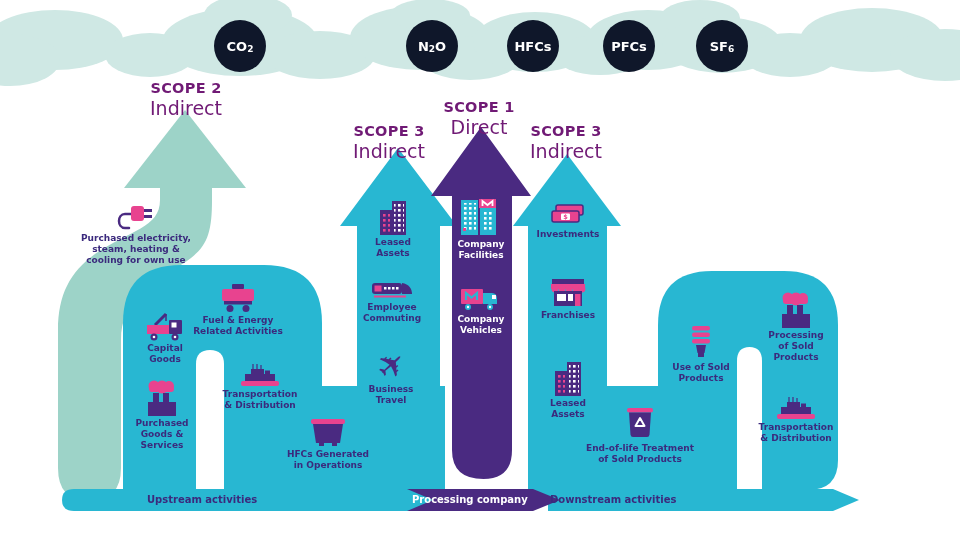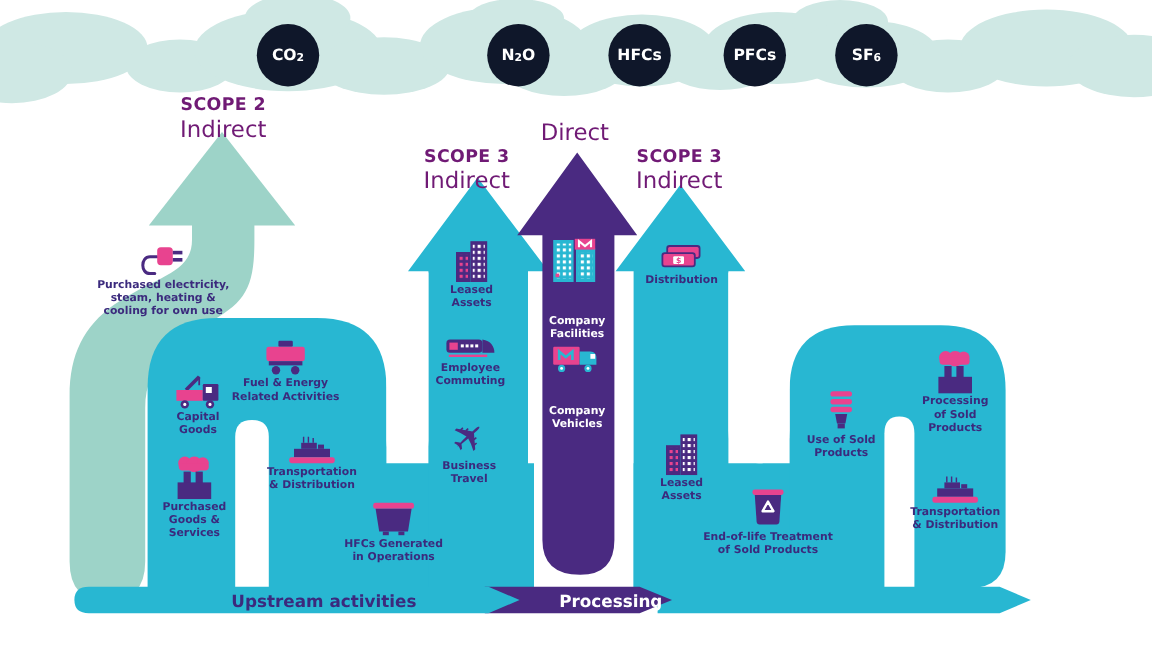--- a/index.html
+++ b/index.html
@@ -8,24 +8,24 @@
   #bg{position:absolute;left:0;top:0;}
   .gas{position:absolute;top:20px;width:52px;height:52px;border-radius:50%;
        background:#0f172a;color:#fff;font-weight:bold;font-size:13px;
        display:flex;align-items:center;justify-content:center;z-index:3;}
   .gas sub{font-size:9px;margin-top:6px;}
   .scope{position:absolute;width:130px;text-align:center;z-index:3;color:#701a75;}
   .scope .t{font-weight:bold;font-size:14.5px;letter-spacing:.3px;}
   .scope .s{font-size:19px;margin-top:1px;}
   .item{position:absolute;display:flex;flex-direction:column;align-items:center;gap:2px;z-index:3;}
   .lbl{font-size:9px;font-weight:bold;line-height:1.22;color:#3b2a7d;text-align:center;white-space:pre-line;}
-  .white .lbl{color:#fff;margin-top:24px;}
+  .white .lbl{color:#fff;}
   .plane{font-size:34px;color:#4a2a81;transform:rotate(-42deg);line-height:1;display:block;}
-  .barlbl{position:absolute;top:494px;font-size:14px;font-weight:bold;color:#3b2a7d;
-          text-align:right;z-index:4;}
+  .barlbl{position:absolute;top:494px;font-size:10px;font-weight:bold;color:#3b2a7d;
+          text-align:left;z-index:4;}
   .barlbl.white{color:#fff;}
 </style>
 </head>
 <body>
 
 <div id="stage">
 
 <svg width="0" height="0" style="position:absolute">
   <defs>
     <pattern id="winW" width="5" height="5" patternUnits="userSpaceOnUse">
@@ -109,20 +109,21 @@
 
 <div class="scope" style="left:121px;top:80px">
   <div class="t">SCOPE 2</div>
   <div class="s">Indirect</div>
 </div>
 <div class="scope" style="left:324px;top:123px">
   <div class="t">SCOPE 3</div>
   <div class="s">Indirect</div>
 </div>
 <div class="scope" style="left:414px;top:99px">
+  <div class="t">SCOPE 1</div>
   <div class="s">Direct</div>
 </div>
 <div class="scope" style="left:501px;top:123px">
   <div class="t">SCOPE 3</div>
   <div class="s">Indirect</div>
 </div>
 
 <div class="item" style="left:72px;top:201px;width:128px">
   <svg width="40" height="30">
     <path d="M15,13 L9,13 C1,13 1,27 9,27 L13,27" stroke="#4a2a81" stroke-width="2.5" fill="none" stroke-linecap="round"></path>
@@ -262,23 +263,39 @@
 Vehicles</div>
 </div>
 
 <div class="item" style="left:523px;top:203px;width:90px">
   <svg width="38" height="24">
     <rect x="7" y="2" width="27" height="10" rx="2" fill="#e8438f" stroke="#4a2a81" stroke-width="1.5"></rect>
     <rect x="3" y="8" width="27" height="11" rx="2" fill="#e8438f" stroke="#4a2a81" stroke-width="1.5"></rect>
     <rect x="12" y="10.5" width="9" height="6.5" rx="1" fill="#fff"></rect>
     <text x="16.5" y="16" font-size="6.5" font-weight="bold" fill="#e8438f" text-anchor="middle">$</text>
   </svg>
-  <div class="lbl">Distribution</div>
-</div>
-
+  <div class="lbl">Investments</div>
+</div>
+
+<div class="item" style="left:526px;top:276px;width:84px">
+  <svg width="38" height="32">
+    <rect x="3" y="3" width="32" height="5" fill="#4a2a81"></rect>
+    <rect x="2" y="8" width="34" height="5" fill="#e8438f"></rect>
+    <circle cx="6" cy="13" r="3.4" fill="#e8438f"></circle>
+        <circle cx="13" cy="13" r="3.4" fill="#e8438f"></circle>
+    <circle cx="20" cy="13" r="3.4" fill="#e8438f"></circle>
+        <circle cx="27" cy="13" r="3.4" fill="#e8438f"></circle>
+        <circle cx="33" cy="13" r="3.4" fill="#e8438f"></circle>
+    <rect x="5" y="15" width="28" height="15" fill="#4a2a81"></rect>
+    <rect x="8" y="18" width="9" height="7" fill="#fff"></rect>
+        <rect x="19" y="18" width="5" height="7" fill="#fff"></rect>
+    <rect x="26" y="18" width="5.5" height="12" fill="#e8438f"></rect>
+  </svg>
+  <div class="lbl">Franchises</div>
+</div>
 
 <div class="item" style="left:533px;top:360px;width:70px">
   <svg width="30" height="36">
     <rect x="2" y="11" width="12" height="25" fill="#4a2a81"></rect>
         <rect x="4" y="13" width="8" height="20" fill="url(#winP)"></rect>
     <rect x="14" y="2" width="14" height="34" fill="#4a2a81"></rect>
         <rect x="16" y="4" width="10" height="29" fill="url(#winW)"></rect>
   </svg>
   <div class="lbl">Leased
 Assets</div>
@@ -328,14 +345,15 @@
         <rect x="26" y="9.5" width="5" height="3.5" fill="#4a2a81"></rect>
     <rect x="6" y="13" width="30" height="7" fill="#4a2a81"></rect>
     <rect x="2" y="20" width="38" height="5" rx="2" fill="#e8438f"></rect>
   </svg>
   <div class="lbl">Transportation
 &amp; Distribution</div>
 </div>
 
 <div class="barlbl" style="left:147px;width:200px">Upstream activities</div>
 <div class="barlbl white" style="left:412px;width:140px">Processing company</div>
+<div class="barlbl" style="left:550px;width:200px">Downstream activities</div>
 
 </div>
 
 </body></html>

